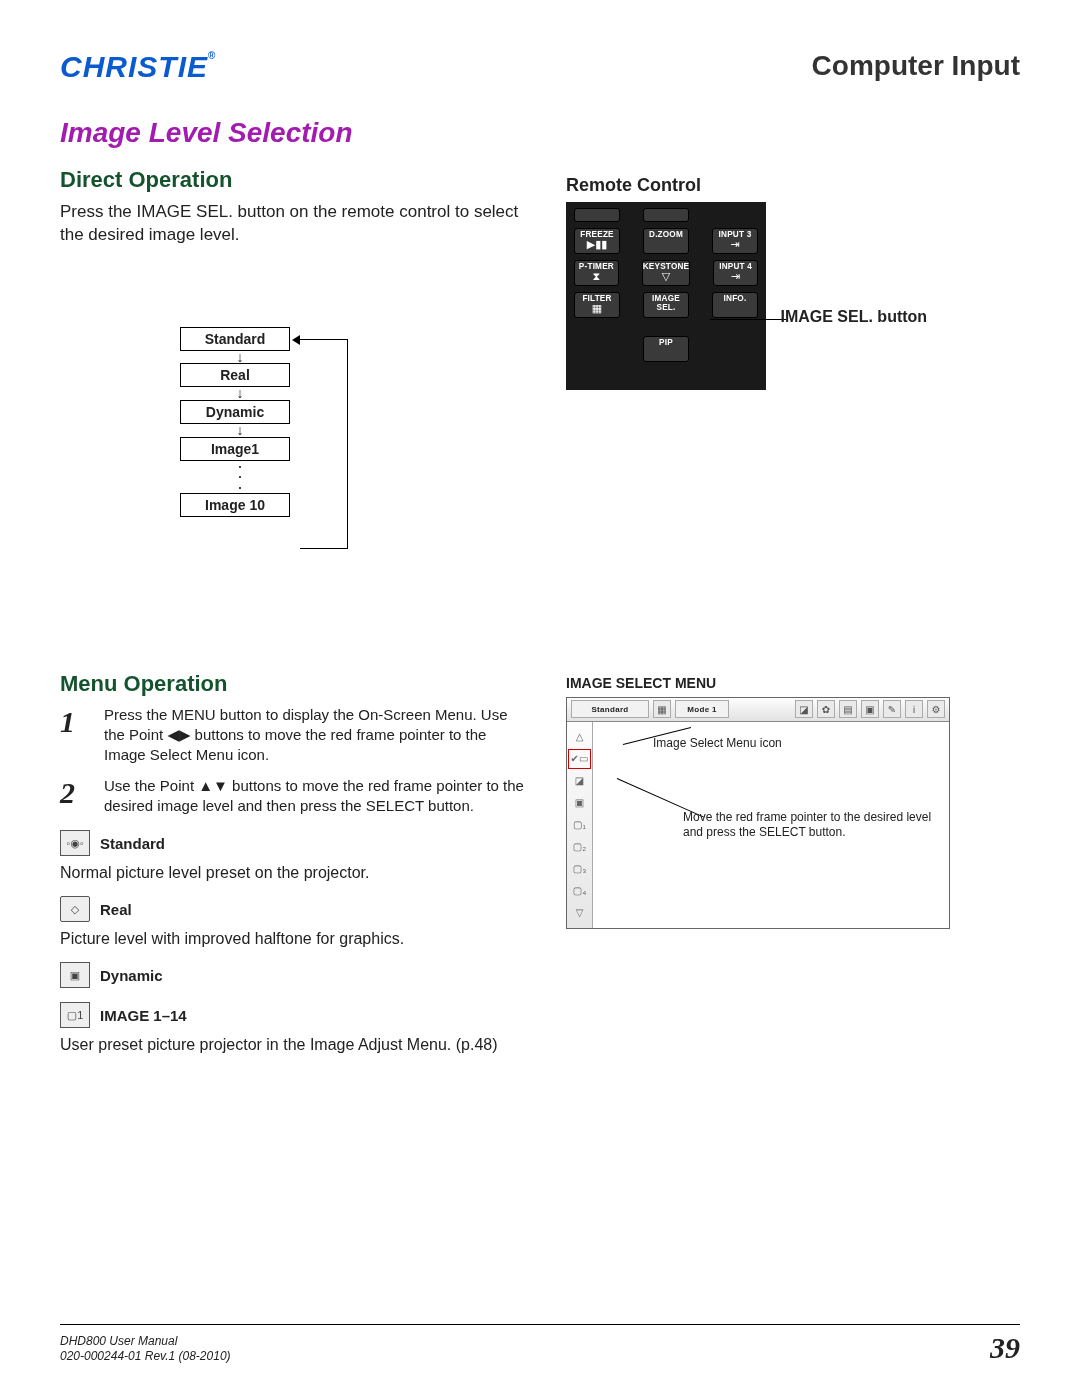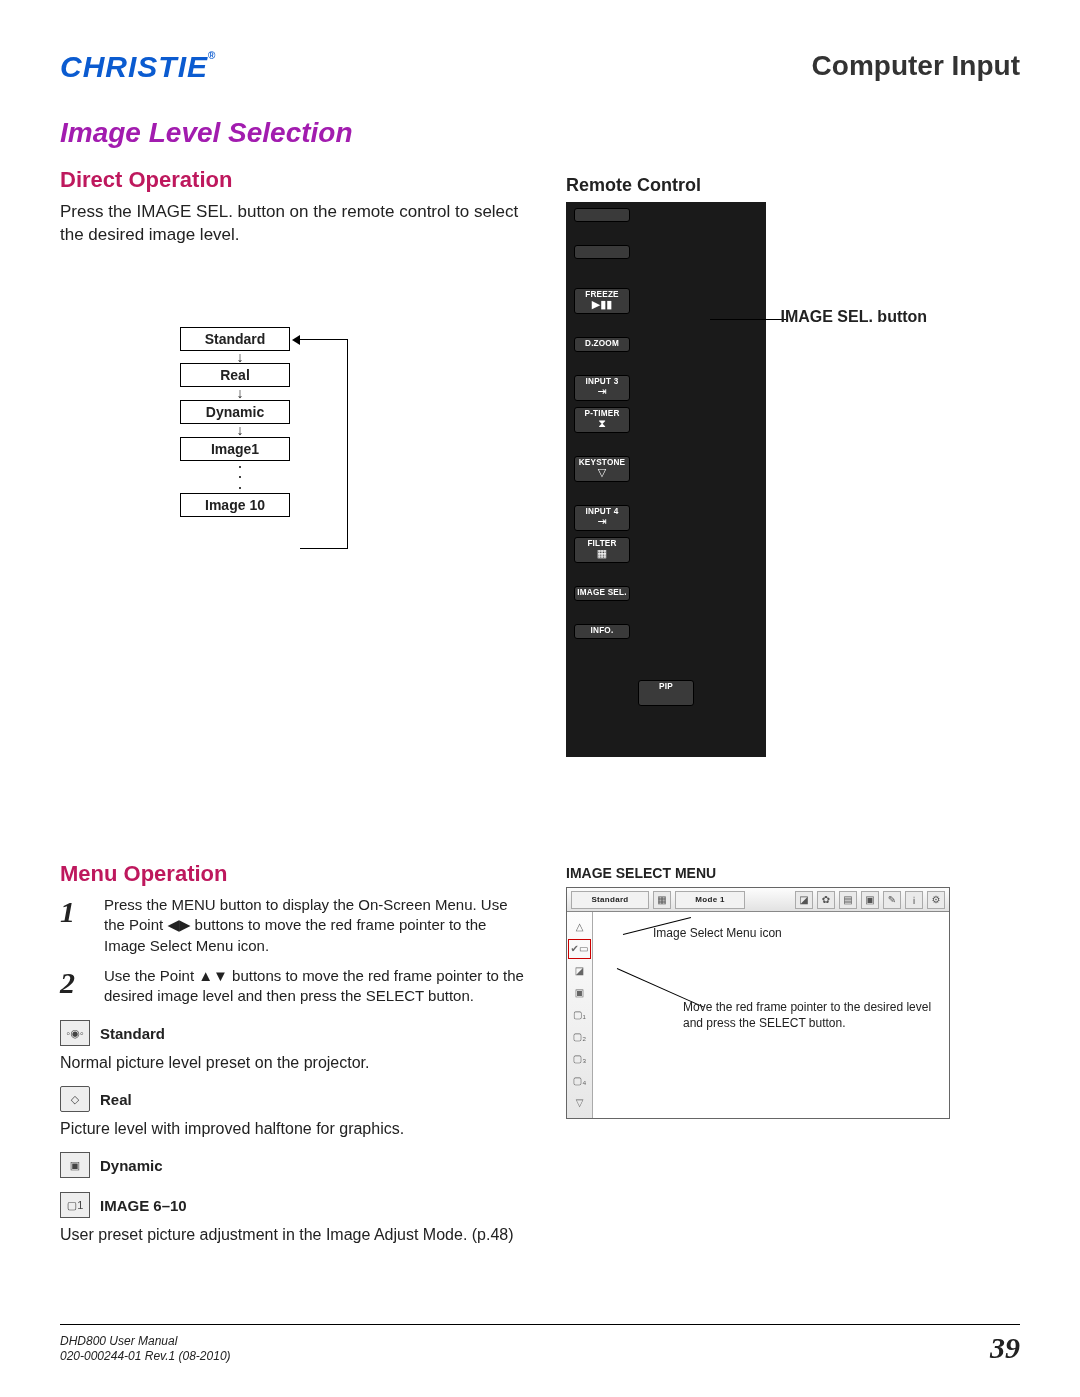--- a/index.html
+++ b/index.html
@@ -33,21 +33,21 @@
     font-style: italic;
     font-weight: 700;
     font-size: 28px;
     color: #a21caf;
     margin-top: 33px;
     margin-bottom: 18px;
   }
   .sub-heading {
     font-weight: 700;
     font-size: 22px;
-    color: #be185d;
+    color: #14532d;
     margin-bottom: 8px;
   }
   .two-col { display: flex; gap: 36px; }
   .col-left { flex: 0 0 470px; }
   .col-right { flex: 1; }
   p.body { font-size: 17px; line-height: 1.35; color: #222; }
   .small-bold { font-weight: 700; font-size: 16px; }
   
   .cycle-wrap { position: relative; width: 300px; height: 240px; margin: 80px 0 0 120px;}
   .cycle-box {
@@ -80,21 +80,21 @@
   }
   
   .remote-label { font-weight:700; font-size:18px; margin-bottom:6px; }
   .remote {
     background:#1a1a1a;
     width: 200px;
     padding: 6px 8px 10px 8px;
     display:inline-block;
     vertical-align:top;
   }
-  .remote-row { display:flex; gap:23px; margin-bottom:6px; justify-content:center;flex-direction:column;}
+  .remote-row { display:flex; gap:23px; margin-bottom:6px; justify-content:center;}
   .remote-btn {
     background:#3a3a3a;
     border:1px solid #000;
     border-radius:3px;
     width: 56px;
     text-align:center;
     padding:1px 0 3px 0;
   }
   .remote-btn .lbl { color:#fff; font-size:8.2px; font-weight:700; letter-spacing:0.2px; display:block; }
   .remote-btn .ico { color:#fff; font-size:11px; display:block; line-height:1; }
@@ -352,32 +352,32 @@
       <div class="mode-icon">
           <span>▣</span>
         </div>
       <div class="mode-title">Dynamic</div>
     </div>
 
     <div class="mode-row">
       <div class="mode-icon">
           <span>▢1</span>
         </div>
-      <div class="mode-title">IMAGE 6–10</div>
-    </div>
-    <p class="mode-desc">User preset picture adjustment in the Image Adjust Mode. (p.48)</p>
+      <div class="mode-title">IMAGE 1–14</div>
+    </div>
+    <p class="mode-desc">User preset picture projector in the Image Adjust Menu. (p.48)</p>
   </div>
 
   <div class="col-right ism-wrap">
     <div class="ism-heading">IMAGE SELECT MENU</div>
     <div class="ism">
       <div class="ism-top">
         <div class="cell" style="width:78px">Standard</div>
         <div class="small-ico">▦</div>
-        <div class="cell" style="width:70px">Mode 1</div>
+        <div class="cell" style="width:54px">Mode 1</div>
         <div style="flex:1"></div>
         <div class="small-ico">◪</div>
         <div class="small-ico">✿</div>
         <div class="small-ico">▤</div>
         <div class="small-ico">▣</div>
         <div class="small-ico">✎</div>
         <div class="small-ico">ℹ</div>
         <div class="small-ico">⚙</div>
       </div>
       <div class="ism-body">

